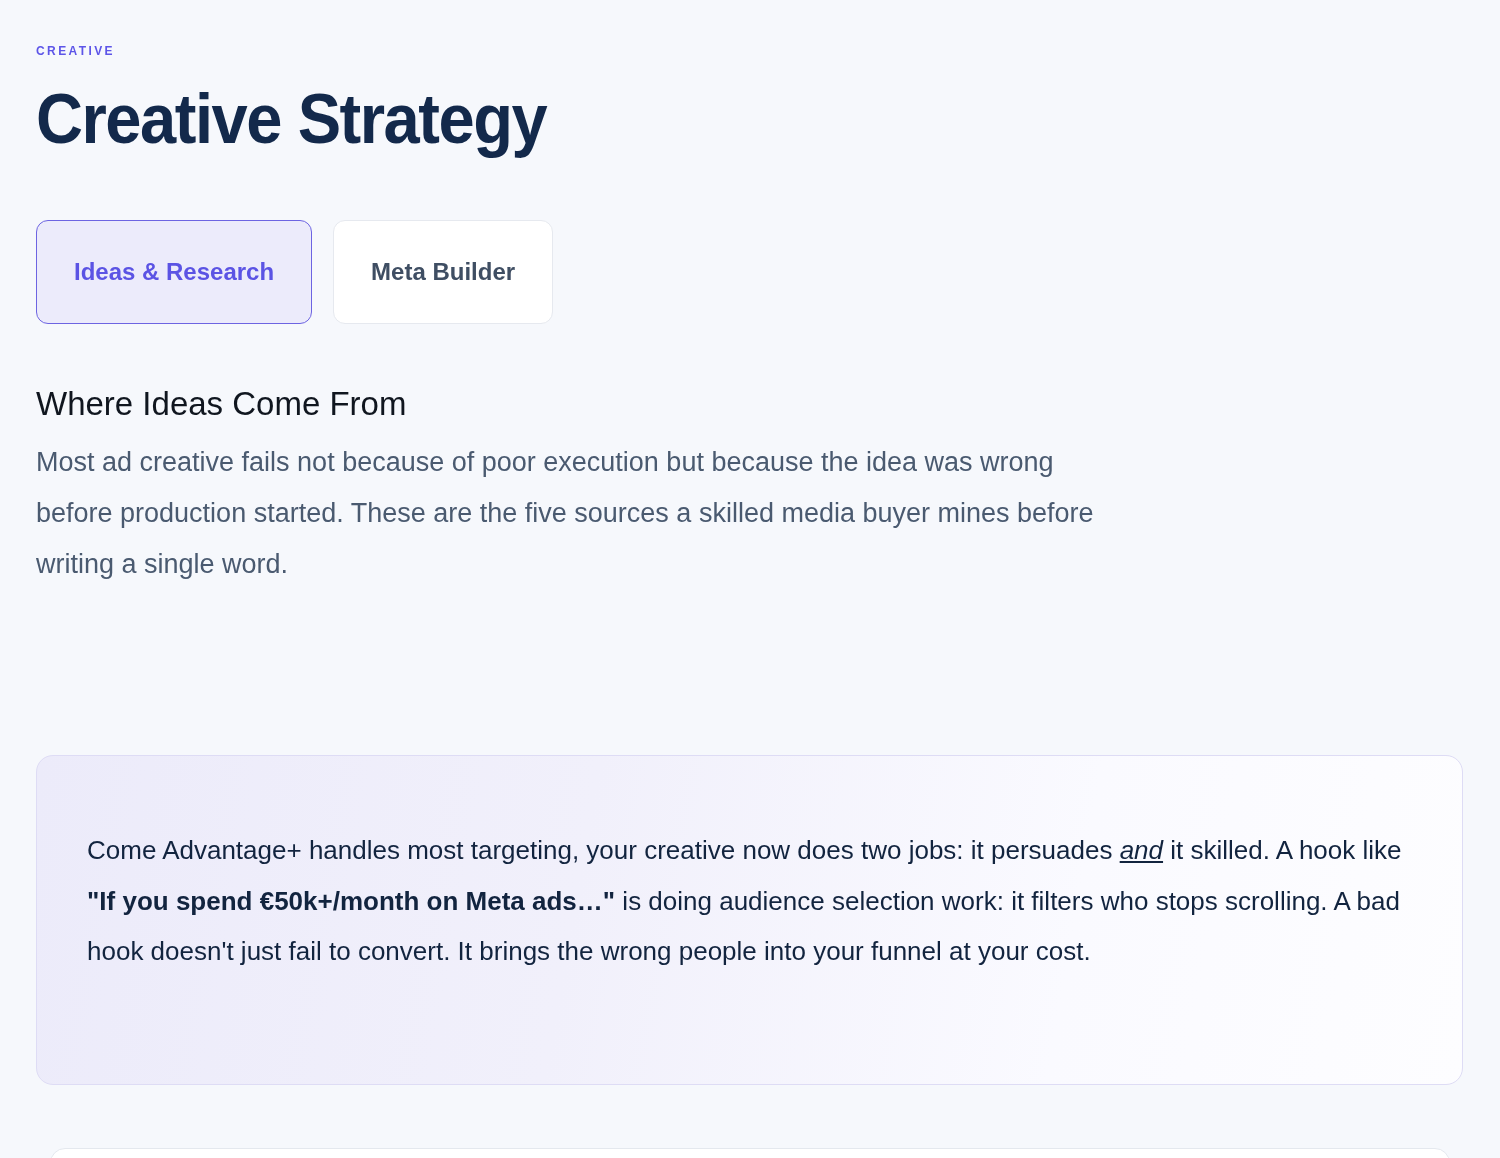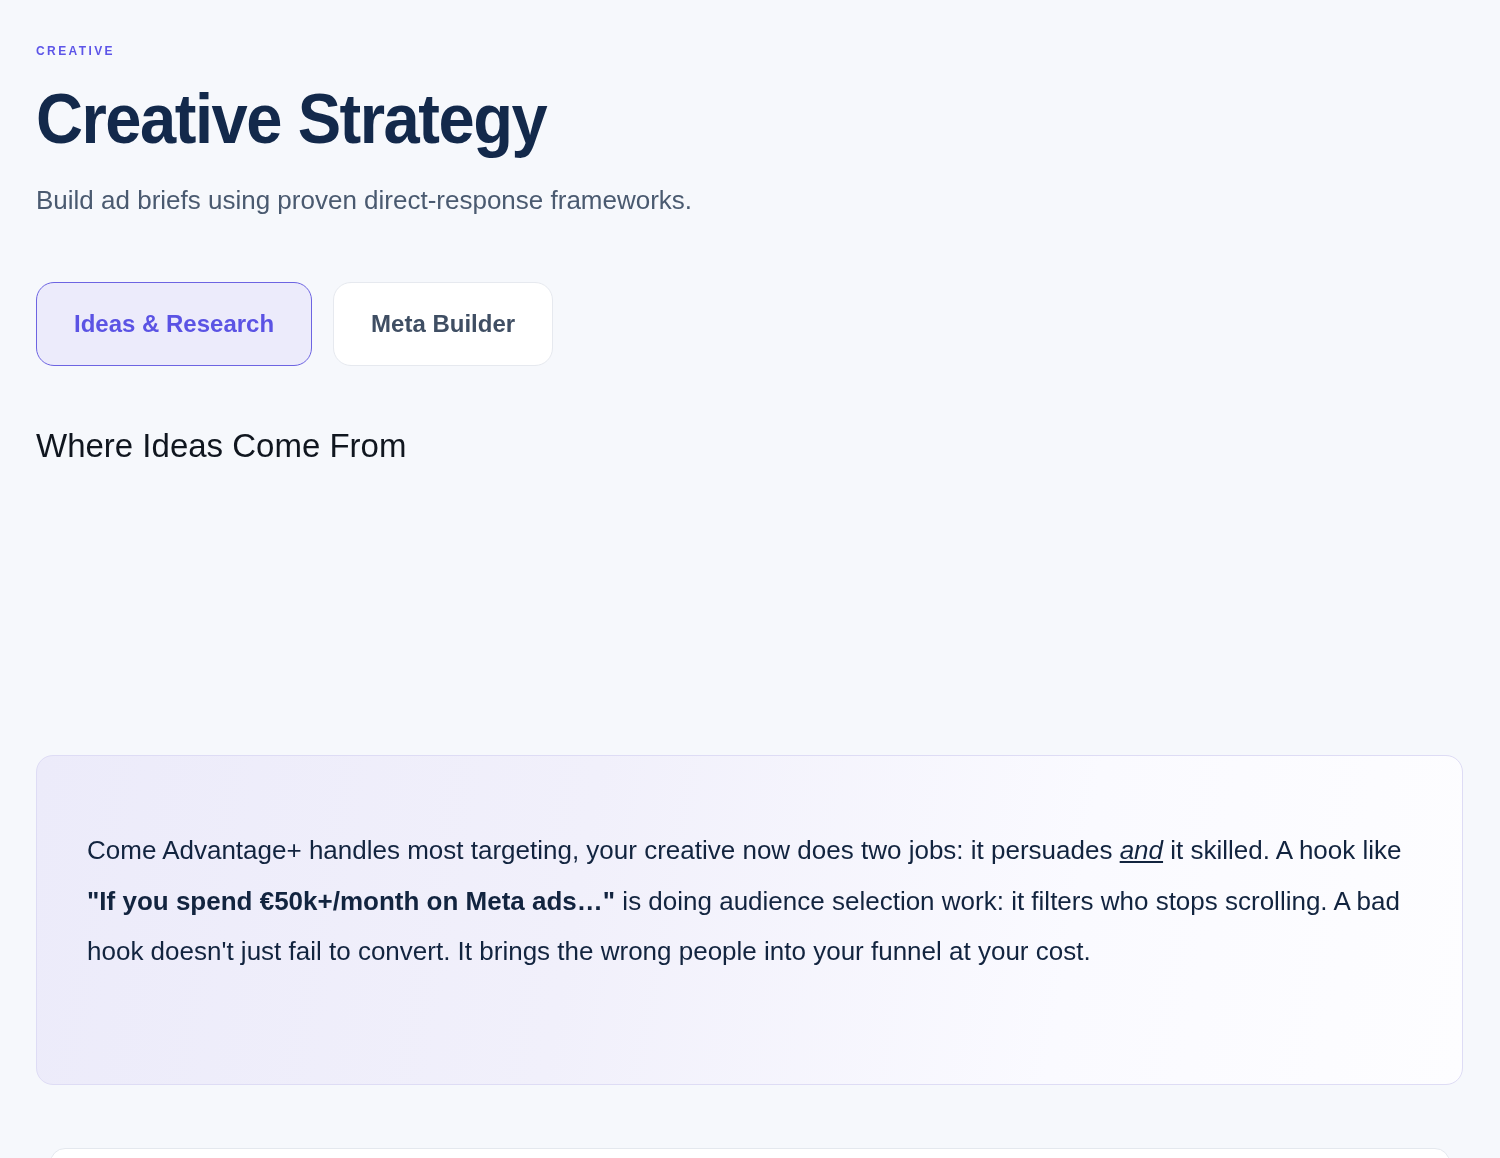--- a/index.html
+++ b/index.html
@@ -59,23 +59,23 @@
   .tabs {
     display: flex;
     gap: 21px;
     padding-top: 64px;
   }
 
   .tab {
     display: flex;
     align-items: center;
     justify-content: center;
-    height: 84px;
+    height: 104px;
     padding: 0 37px;
-    border-radius: 18px;
+    border-radius: 12px;
     font-size: 24px;
     font-weight: 700;
     background: #ffffff;
     border: 1.5px solid #e6e9ef;
     color: #3f4e63;
     cursor: pointer;
     white-space: nowrap;
   }
 
   .tab.active {
@@ -155,33 +155,33 @@
 </style>
 </head>
 <body>
 
 <div class="page">
 
   <div class="eyebrow">CREATIVE</div>
 
   <h1 class="page-title">Creative Strategy</h1>
 
-  <p class="page-subtitle">Build ad briefs using proven direct-response frameworks.</p>
 
   <div class="tabs">
     <div class="tab active">
       <span>Ideas &amp; Research</span>
     </div>
     <div class="tab">
       <span>Meta Builder</span>
     </div>
   </div>
 
   <div class="section">
     <h2 class="section-heading">Where Ideas Come From</h2>
+    <p class="section-body">Most ad creative fails not because of poor execution but because the idea was wrong before production started. These are the five sources a skilled media buyer mines before writing a single word.</p>
   </div>
 
   <div class="callout">
     <p class="callout-text">
       <span>Come Advantage+ handles most targeting, your creative now does two jobs: it persuades </span><i>and</i><span> it skilled. A hook like </span><b>"If you spend €50k+/month on Meta ads…"</b><span> is doing audience selection work: it filters who stops scrolling. A bad hook doesn't just fail to convert. It brings the wrong people into your funnel at your cost.</span>
     </p>
   </div>
 
   <div class="next-card"></div>
 

